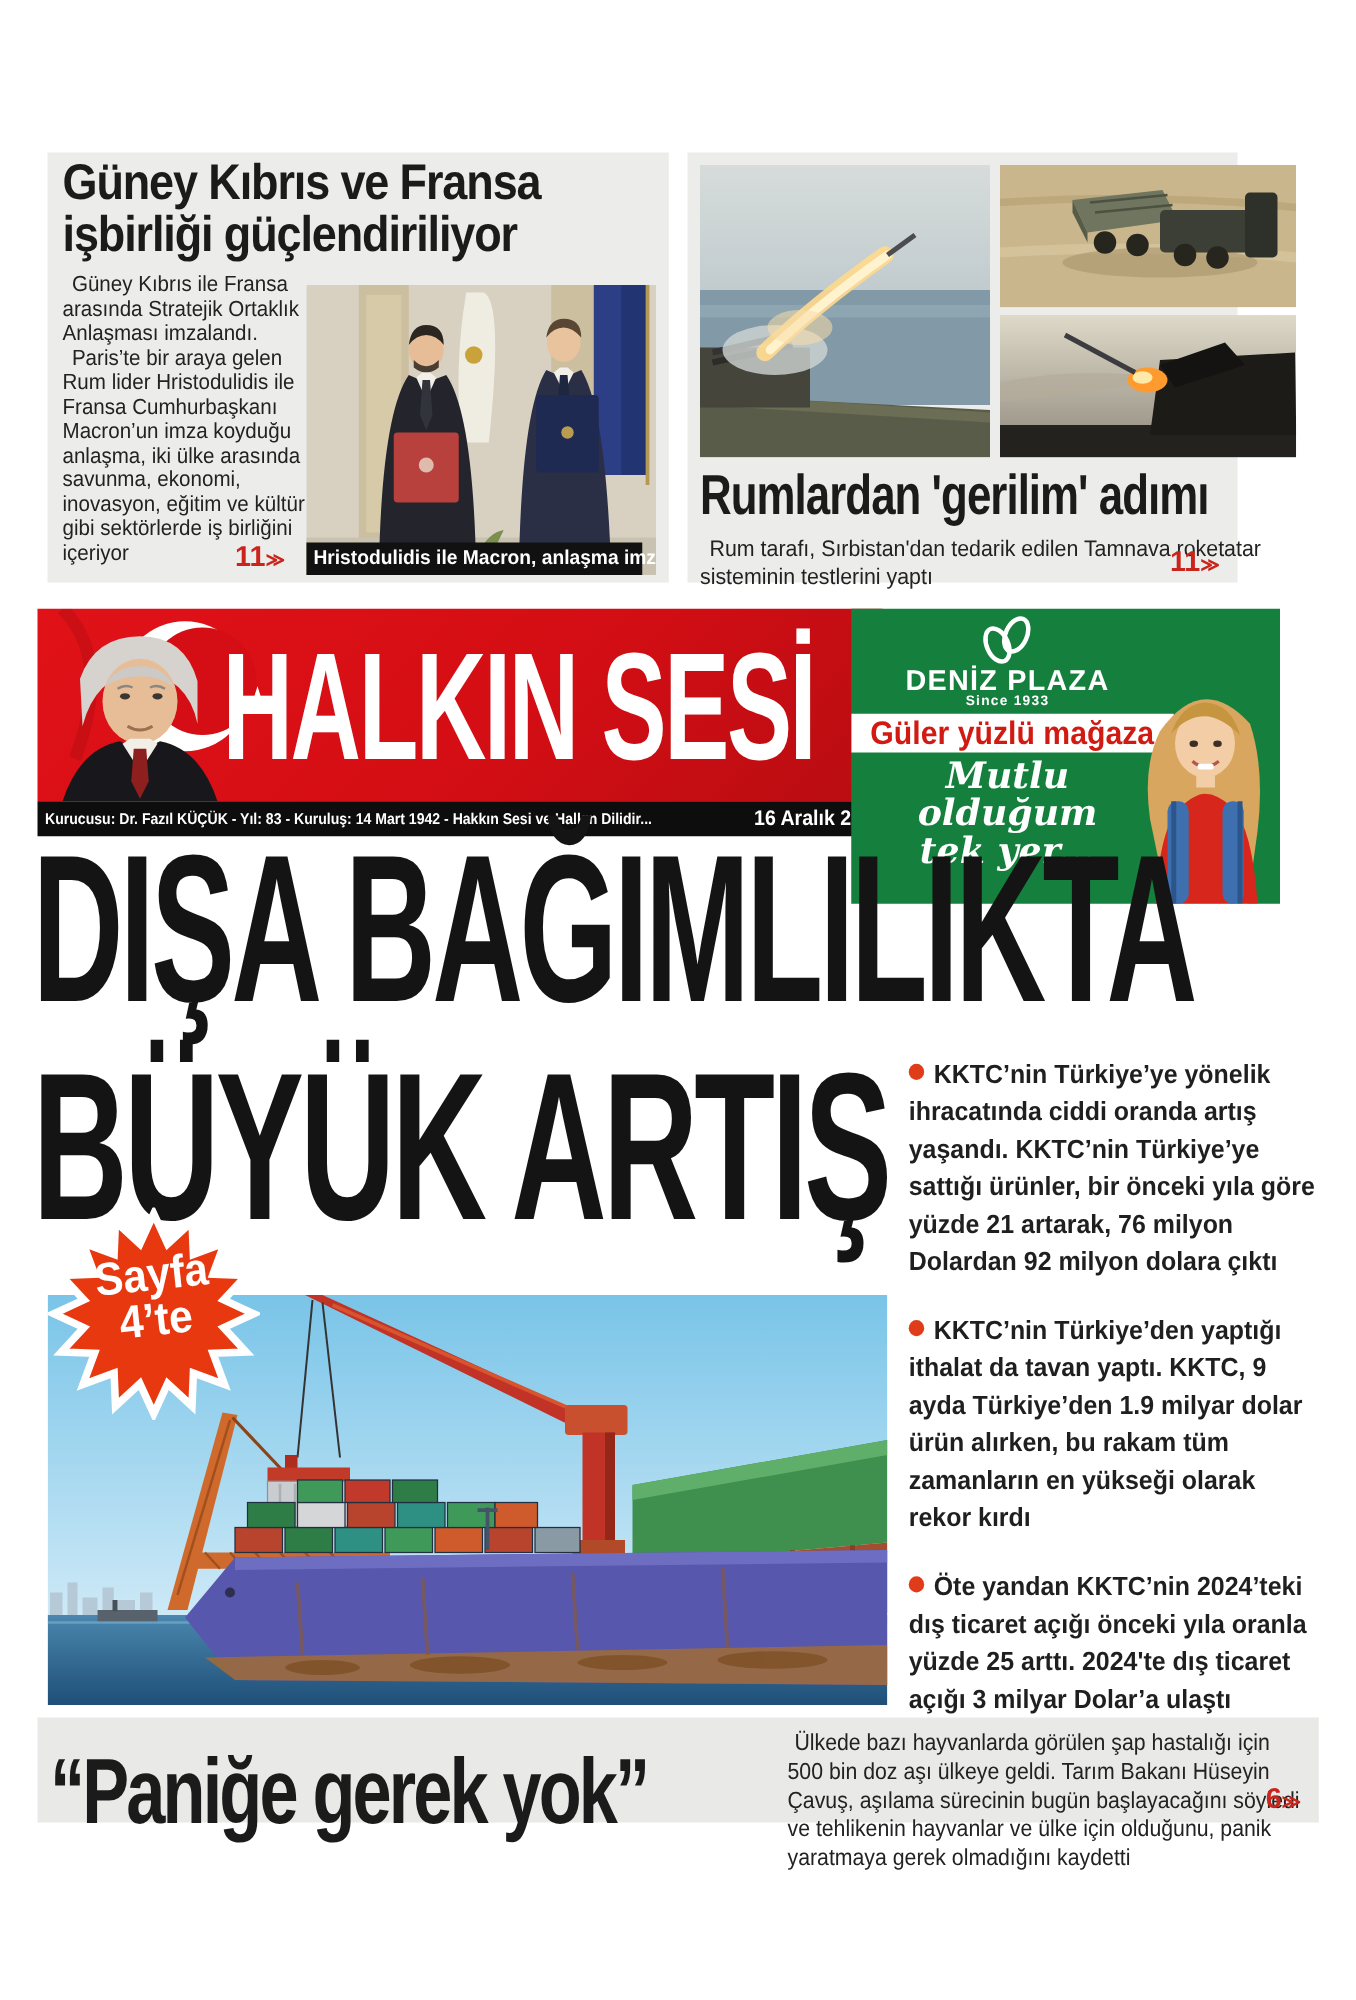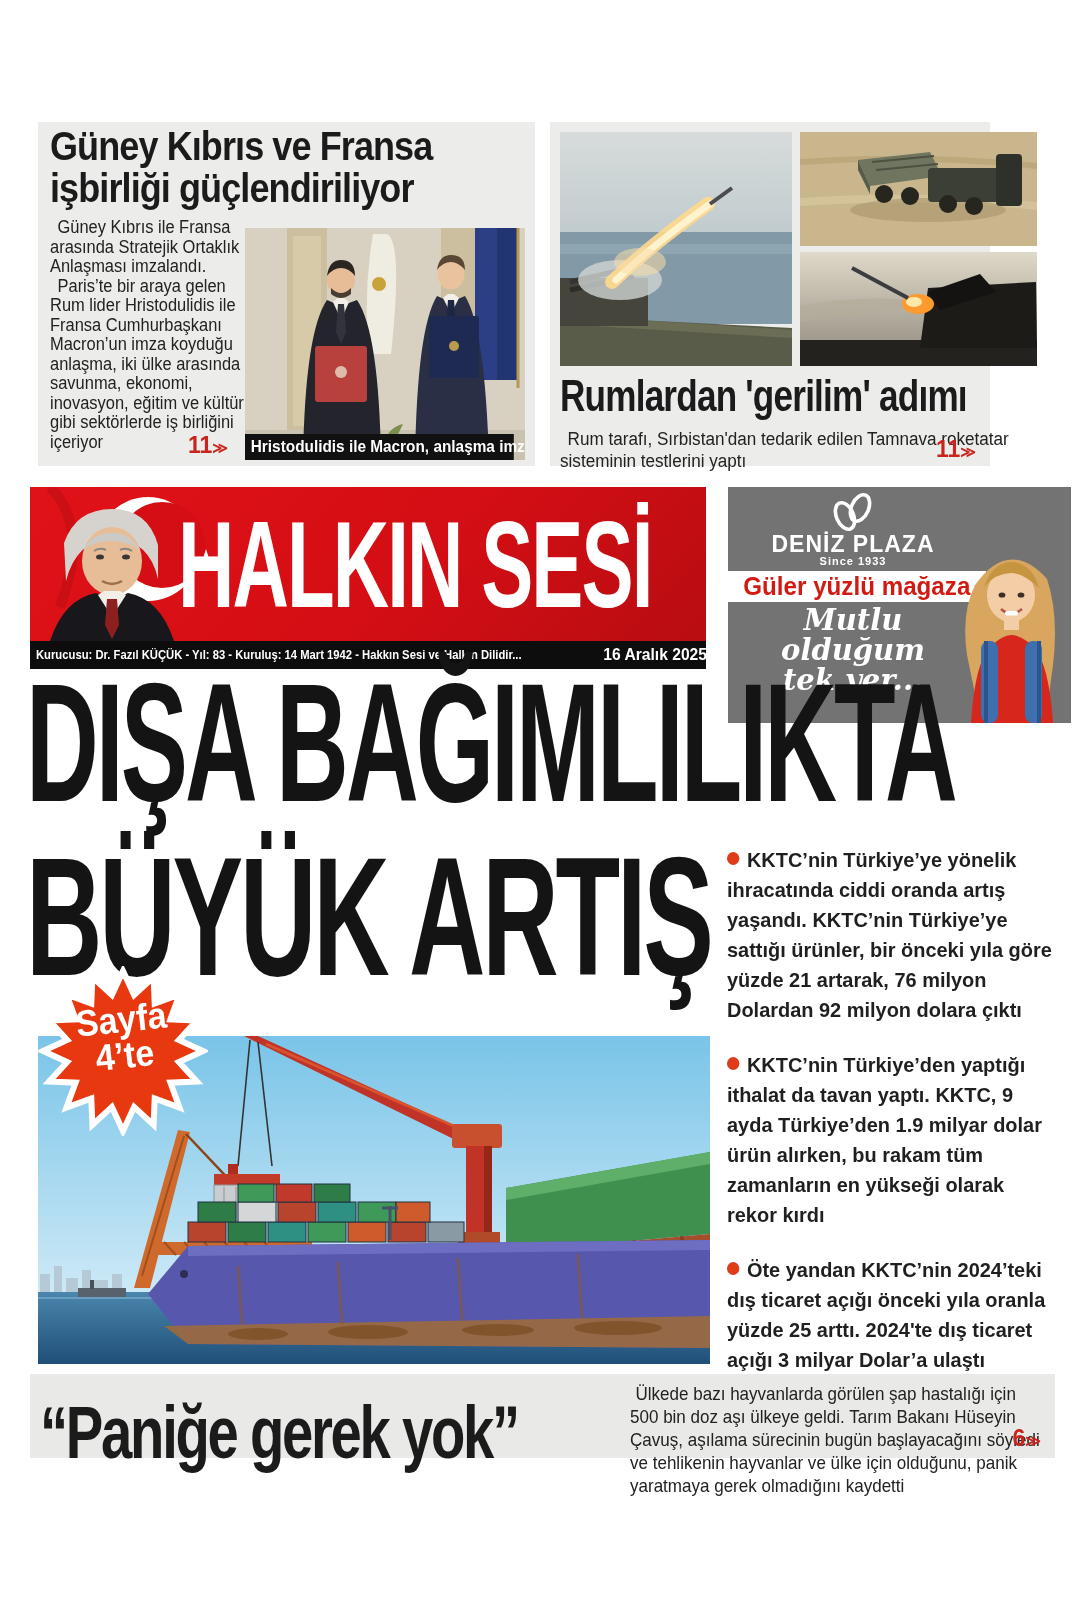--- a/index.html
+++ b/index.html
@@ -37,21 +37,21 @@
             background:linear-gradient(135deg,#e01218 0%,#d40e14 55%,#b80d12 100%);}
   .mast-title{position:absolute;left:148px;top:8px;font-size:122px;font-weight:bold;color:#fff;
               letter-spacing:-3px;transform:scaleX(.64);transform-origin:0 0;white-space:nowrap;}
   .mast-black{position:absolute;left:0;top:154px;width:676px;height:28px;background:#0d0d0d;
               display:flex;align-items:center;color:#fff;font-weight:bold;}
   .founder{font-size:12.5px;margin-left:6px;white-space:nowrap;transform:scaleX(.9);transform-origin:0 50%;}
   .dateseg{margin-left:auto;display:flex;gap:16px;font-size:17px;white-space:nowrap;
            transform:scaleX(.92);transform-origin:100% 50%;margin-right:4px;}
 
   
-  .ad{position:absolute;left:728px;top:487px;width:343px;height:236px;background:#737373;overflow:hidden;}
+  .ad{position:absolute;left:681px;top:487px;width:343px;height:236px;background:#15803d;overflow:hidden;}
   .ad-name{position:absolute;left:0;top:44px;width:250px;text-align:center;color:#fff;
            font-weight:bold;font-size:23px;letter-spacing:1px;}
   .ad-since{position:absolute;left:0;top:68px;width:250px;text-align:center;color:#fff;
             font-weight:bold;font-size:11px;letter-spacing:1px;}
   .ad-band{position:absolute;left:0;top:84px;width:258px;height:31px;background:#fff;}
   .ad-band span{display:block;color:#d11b12;font-weight:bold;font-size:26px;text-align:center;
                 line-height:31px;transform:scaleX(.93);transform-origin:0 0;width:277px;}
   .ad-script{position:absolute;left:0;top:118px;width:250px;text-align:center;color:#fff;
              font-family:"DejaVu Serif",serif;font-style:italic;font-weight:bold;font-size:29px;line-height:30px;}
 

